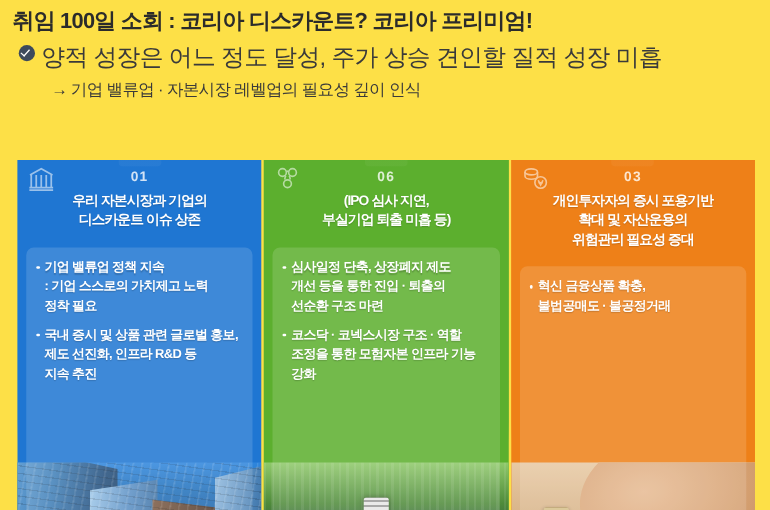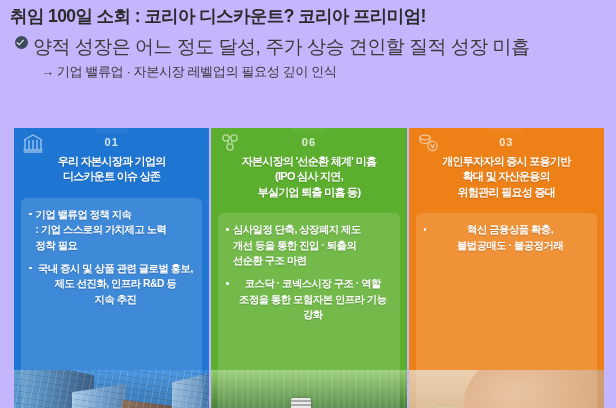--- a/index.html
+++ b/index.html
@@ -6,21 +6,21 @@
   body{
     width:616px;height:408px;
     background:#ffffff;
     font-family:"Liberation Sans","DejaVu Sans",sans-serif;
     overflow:hidden;
     position:relative;
   }
   .page{
     position:relative;
     width:616px;height:408px;
-    background:#c4b5fd;
+    background:#fde047;
     box-sizing:border-box;
   }
 
   
   .header{
     padding:6px 10px 0 10px;
     box-sizing:border-box;
   }
   .title{
     font-size:17.5px;
@@ -152,21 +152,21 @@
     display:flex;
     gap:4px;
     color:#ffffff;
     font-size:10.3px;
     line-height:1.52;
     letter-spacing:-0.45px;
     margin-bottom:7px;
     font-weight:bold;
     text-shadow:0 1px 1px rgba(0,0,0,.2);
   }
-  .bullet:last-child{margin-bottom:0;text-align:center;}
+  .bullet:last-child{margin-bottom:0;}
   .dot{
     flex:0 0 auto;
     width:2.6px;height:2.6px;
     border-radius:50%;
     background:#ffffff;
     margin-top:6px;
   }
   .btxt{flex:1 1 auto;}
   .btxt .ln{display:block;}
 
@@ -344,21 +344,20 @@
             <circle cx="8" cy="7" r="3.1"></circle>
               <circle cx="16" cy="7" r="3.1"></circle>
             <circle cx="12" cy="16" r="3.1"></circle>
             <path d="M11.2 6 H12.8"></path>
               <path d="M10.6 9.6 A8 8 0 0 0 9.8 12.6"></path>
             <path d="M13.4 9.6 A8 8 0 0 1 14.2 12.6"></path>
           </svg>
         </span>
         <div class="card-num">06</div>
         <div class="card-title">
-          <span class="tline">자본시장의 '선순환 체계' 미흡</span>
           <span class="tline">(IPO 심사 지연,</span>
           <span class="tline">부실기업 퇴출 미흡 등)</span>
         </div>
       </div>
 
       <div class="card-body">
         <div class="bullet">
           <span class="dot"></span>
           <span class="btxt">
             <span class="ln">심사일정 단축, 상장폐지 제도</span>

